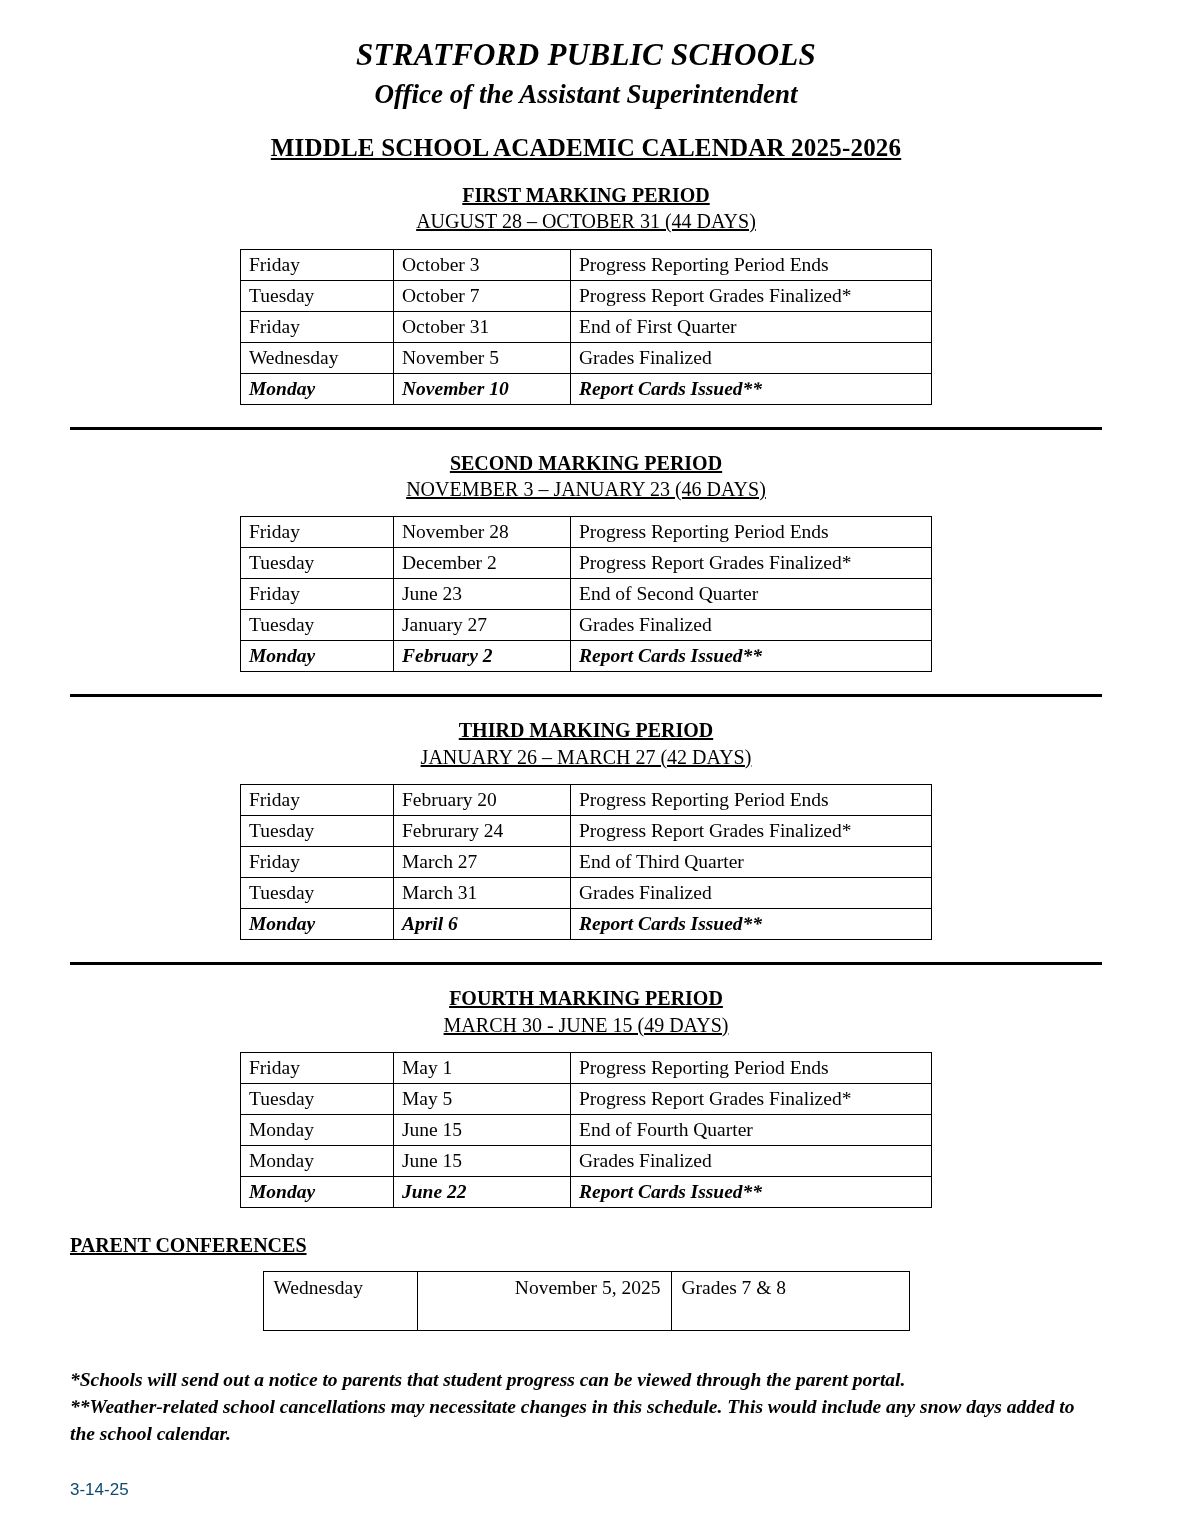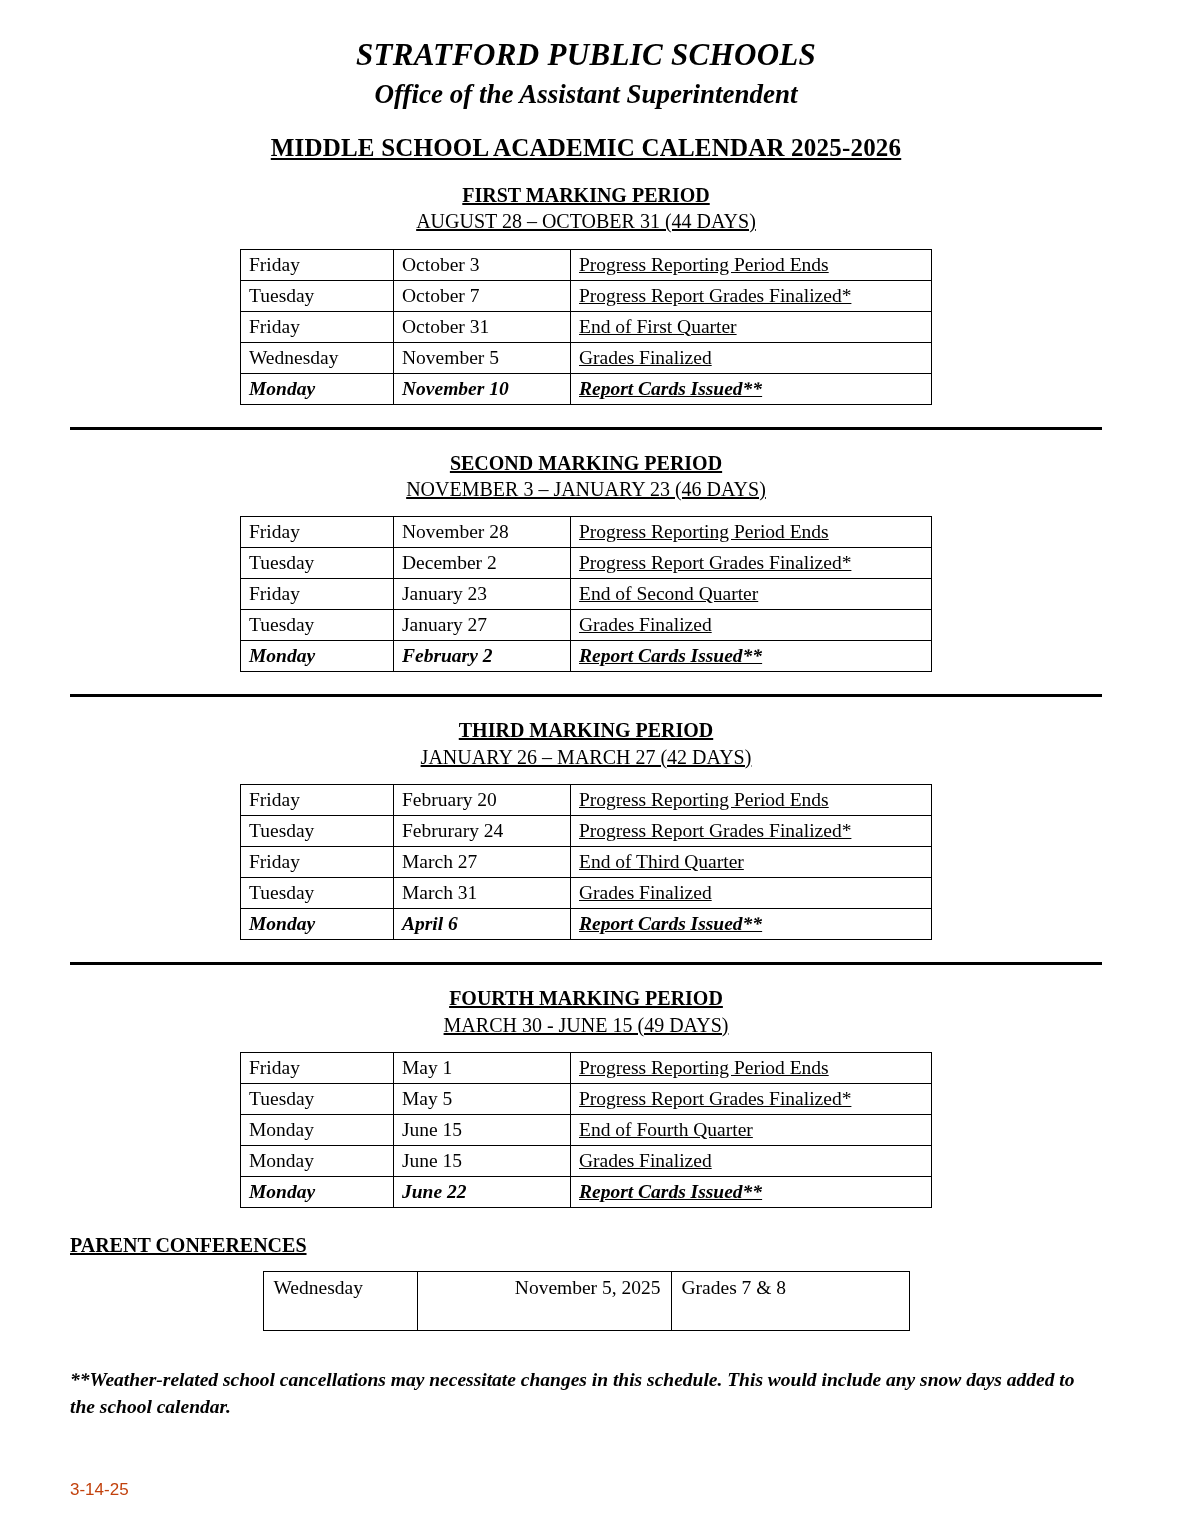--- a/index.html
+++ b/index.html
@@ -72,21 +72,21 @@
   table.cal td {
     border: 1px solid #000000;
     font-size: 19.5px;
     padding: 3px 8px 4px 8px;
     line-height: 1.18;
     height: 23px;
     vertical-align: middle;
   }
   table.cal td.c-day { width: 136px; }
   table.cal td.c-date { width: 160px; }
-  table.cal td.c-desc { width: 344px; text-decoration: underline; }
+  table.cal td.c-desc { width: 344px; }
   table.cal tr.em td {
     font-weight: bold;
     font-style: italic;
   }
   .divider {
     border: none;
     border-top: 3px solid #000000;
     margin: 22px 0 0 0;
     width: 100%;
   }
@@ -121,21 +121,21 @@
     line-height: 1.38;
     padding-left: 0px;
   }
   .notes div { white-space: normal; }
   .footer-date {
     position: absolute;
     left: 70px;
     bottom: 36px;
     font-family: "Liberation Sans", sans-serif;
     font-size: 17px;
-    color: #c2410c;
+    color: #0c4a6e;
   }
 </style>
 </head>
 <body>
 
 <div class="page">
 
   <div class="hdr-line1">STRATFORD PUBLIC SCHOOLS</div>
   <div class="hdr-line2">Office of the Assistant Superintendent</div>
   <div class="doc-title">MIDDLE SCHOOL ACADEMIC CALENDAR 2025-2026</div>
@@ -186,21 +186,21 @@
           <td class="c-date">November 28</td>
           <td class="c-desc">Progress Reporting Period Ends</td>
         </tr>
         <tr>
           <td class="c-day">Tuesday</td>
           <td class="c-date">December 2</td>
           <td class="c-desc">Progress Report Grades Finalized*</td>
         </tr>
         <tr>
           <td class="c-day">Friday</td>
-          <td class="c-date">January 23</td>
+          <td class="c-date">June 23</td>
           <td class="c-desc">End of Second Quarter</td>
         </tr>
         <tr>
           <td class="c-day">Tuesday</td>
           <td class="c-date">January 27</td>
           <td class="c-desc">Grades Finalized</td>
         </tr>
         <tr class="em">
           <td class="c-day">Monday</td>
           <td class="c-date">February 2</td>
@@ -287,18 +287,19 @@
     <tbody>
       <tr>
         <td class="p-day">Wednesday</td>
         <td class="p-date">November 5, 2025</td>
         <td class="p-grade">Grades 7 &amp; 8</td>
       </tr>
     </tbody>
   </table>
 
   <div class="notes">
+    <div>*Schools will send out a notice to parents that student progress can be viewed through the parent portal.</div>
     <div>**Weather-related school cancellations may necessitate changes in this schedule.  This would include any snow days added to the school calendar.</div>
   </div>
 
   <div class="footer-date">3-14-25</div>
 
 </div>
 
 </body></html>

